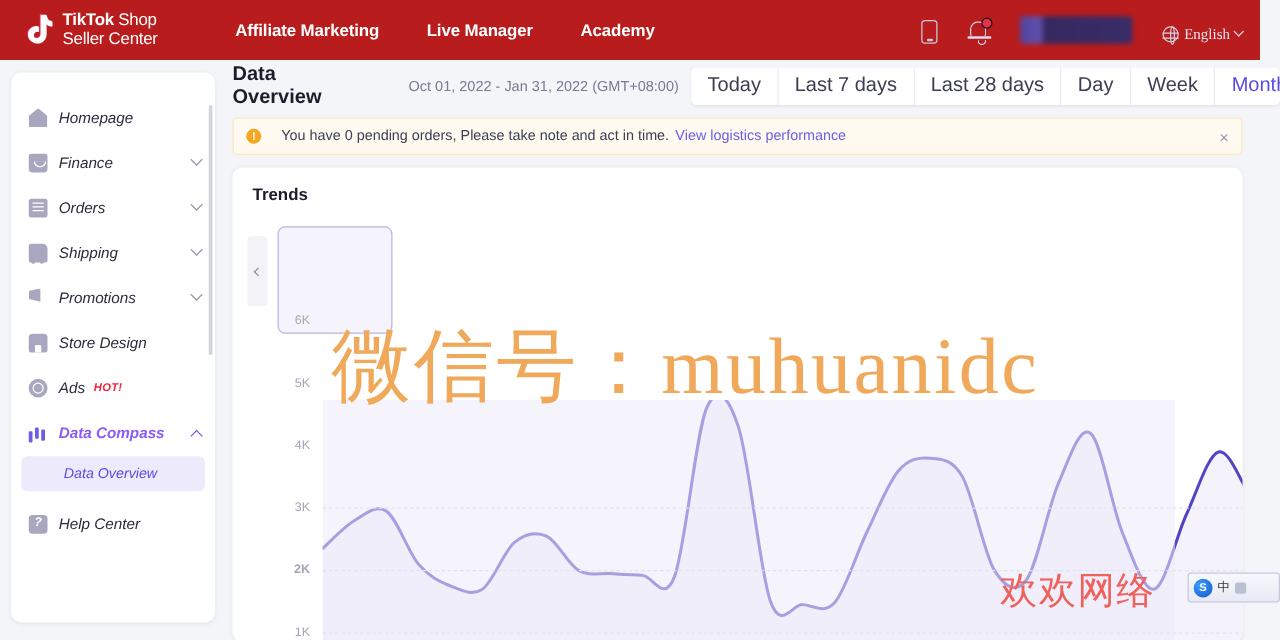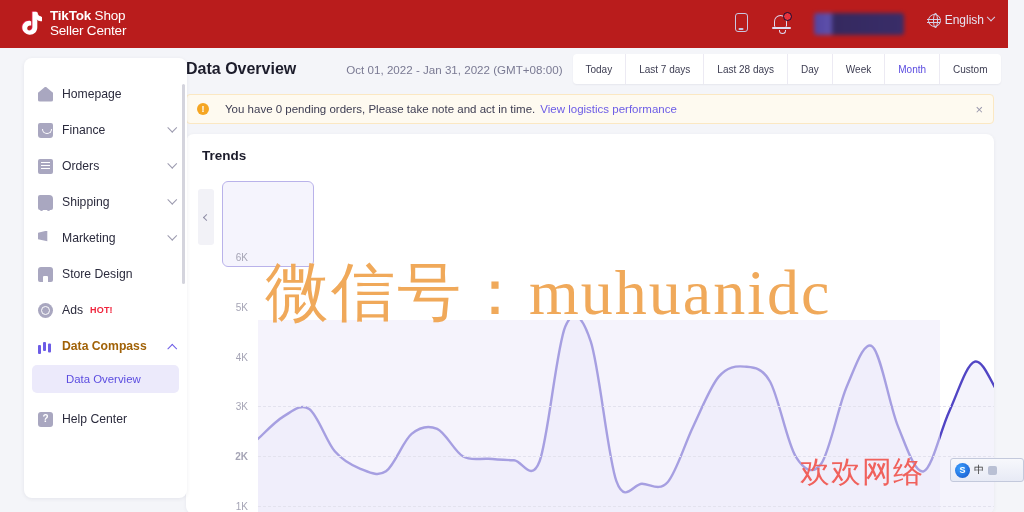--- a/index.html
+++ b/index.html
@@ -29,21 +29,21 @@
   .logo-l2 { font-size: 13.5px; color: #fff; font-weight: 400; letter-spacing: -.2px; }
 
   .nav-links { display: flex; align-items: center; margin-left: 62px; gap: 38px; }
   .nav-link {
     color: #ffffff; font-size: 13.5px; font-weight: 700;
     cursor: pointer; white-space: nowrap; letter-spacing: -.1px;
   }
 
   .nav-right {
     margin-left: auto; margin-right: 14px;
-    display: flex; align-items: flex-start; gap: 24px;
+    display: flex; align-items: flex-end; gap: 24px; font-family: Liberation Serif, serif;
   }
   .ic-phone {
     width: 13px; height: 19px; border: 1.6px solid #c9c6e0;
     border-radius: 3px; position: relative;
   }
   .ic-phone::after {
     content:""; position:absolute; left:50%; transform:translateX(-50%);
     bottom: 1.5px; width:5px; height:1.6px; background:#c9c6e0; border-radius:1px;
   }
   .bell-wrap { position: relative; width: 18px; height: 20px; cursor: pointer; }
@@ -89,36 +89,37 @@
     content:""; position:absolute; left:-1.3px; top:4.2px;
     width:13px;height:2.6px;border-top:1.3px solid #d5d2e8;border-bottom:1.3px solid #d5d2e8;
   }
   .chev-s {
     width:6px;height:6px;border-right:1.3px solid #d5d2e8;border-bottom:1.3px solid #d5d2e8;
     transform: rotate(45deg) translate(-2px,-2px);
   }
 
   
   .sidebar {
-    position: absolute; left: 24px; top: 58px;
+    position: absolute; left: 9px; top: 58px;
     width: 163px; height: 440px;
     background: #fff; border-radius: 8px;
     box-shadow: 0 1px 4px rgba(20,18,60,.07);
     padding-top: 18px;
     z-index: 10;
     overflow: hidden;
+    font-style: italic;
   }
   .side-item {
     height: 36px; display:flex; align-items:center;
     padding: 0 12px 0 14px; cursor: pointer; position: relative;
   }
   .side-label {
     font-size: 12.2px; color: #2b2b3d; margin-left: 9px; white-space: nowrap;
   }
-  .side-item.active .side-label { color: #a16207; font-weight: 600; }
+  .side-item.active .side-label { color: #8b5cf6; font-weight: 600; }
   .side-ic { width: 15px; height: 15px; flex:0 0 auto; position: relative; }
   .chev {
     margin-left: auto;
     width: 6.5px; height: 6.5px;
     border-right: 1.4px solid #9a98ad; border-bottom: 1.4px solid #9a98ad;
     transform: rotate(45deg) translate(-2px,-2px);
   }
   .chev.up { transform: rotate(-135deg) translate(-2px,-2px); border-color:#6c5ce6;}
   .hot {
     font-size: 9px; color:#f0243c; font-weight: 700; margin-left: 7px; letter-spacing:.2px;
@@ -173,21 +174,21 @@
   .date-range { margin-left: 50px; font-size: 11.6px; color:#7a7a93; white-space: nowrap; }
 
   .seg {
     margin-left: 10px; display: flex; align-items: stretch;
     height: 30px; background:#fff; border-radius: 4px;
     box-shadow: 0 1px 2px rgba(20,18,60,.06);
     overflow: hidden;
   }
   .seg-btn {
     padding: 0 13px; display:flex; align-items:center;
-    font-size: 10px; color:#3d3d52; cursor:pointer;
+    font-size: 16px; color:#3d3d52; cursor:pointer;
     border-right: 1px solid #eceaf3; white-space: nowrap;
   }
   .seg-btn:last-child { border-right: none; }
   .seg-btn.active { color:#5b4ce0; }
 
   .alert {
     margin: 4px 30px 0 2px; height: 30px;
     background:#fefaf0; border: 1px solid #fbe8c3; border-radius: 4px;
     display:flex; align-items:center; padding: 0 10px;
   }
@@ -294,20 +295,25 @@
         <path d="M13.6 1.2h4.3c.2 2.6 1.9 4.6 4.5 4.9v4.1c-1.8 0-3.4-.5-4.7-1.5v7.6c0 4.6-3.4 7.5-7.3 7.5-3.8 0-6.9-2.9-6.9-6.7 0-3.9 3.2-6.8 7-6.8.4 0 .8 0 1.2.1v4.2c-.4-.1-.8-.2-1.2-.2-1.6 0-2.9 1.2-2.9 2.8 0 1.5 1.3 2.7 2.9 2.7 1.6 0 3.1-1.2 3.1-3.1V1.2z" fill="#ee1d52" opacity=".9"></path>
         <path d="M14.4 1.7h4.3c.2 2.6 1.9 4.6 4.5 4.9v4.1c-1.8 0-3.4-.5-4.7-1.5v7.6c0 4.6-3.4 7.5-7.3 7.5-3.8 0-6.9-2.9-6.9-6.7 0-3.9 3.2-6.8 7-6.8.4 0 .8 0 1.2.1v4.2c-.4-.1-.8-.2-1.2-.2-1.6 0-2.9 1.2-2.9 2.8 0 1.5 1.3 2.7 2.9 2.7 1.6 0 3.1-1.2 3.1-3.1V1.7z" fill="#ffffff"></path>
       </svg>
     </div>
     <div class="logo-text">
       <div class="logo-l1"><span>TikTok</span><span class="shop"> Shop</span></div>
       <div class="logo-l2">Seller Center</div>
     </div>
   </div>
 
+  <div class="nav-links">
+    <div class="nav-link">Affiliate Marketing</div>
+    <div class="nav-link">Live Manager</div>
+    <div class="nav-link">Academy</div>
+  </div>
 
   <div class="nav-right">
     <div class="ic-phone"></div>
     <div class="bell-wrap">
       <div class="bell"></div>
       <div class="bell-dot"></div>
     </div>
     <div class="user-blur"></div>
     <div class="lang">
       <span class="globe"></span>
@@ -337,21 +343,21 @@
   </div>
 
   <div class="side-item">
     <span class="side-ic ic-ship"></span>
     <span class="side-label">Shipping</span>
     <span class="chev"></span>
   </div>
 
   <div class="side-item">
     <span class="side-ic ic-promo"></span>
-    <span class="side-label">Marketing</span>
+    <span class="side-label">Promotions</span>
     <span class="chev"></span>
   </div>
 
   <div class="side-item">
     <span class="side-ic ic-store"></span>
     <span class="side-label">Store Design</span>
   </div>
 
 
   <div class="side-item">

